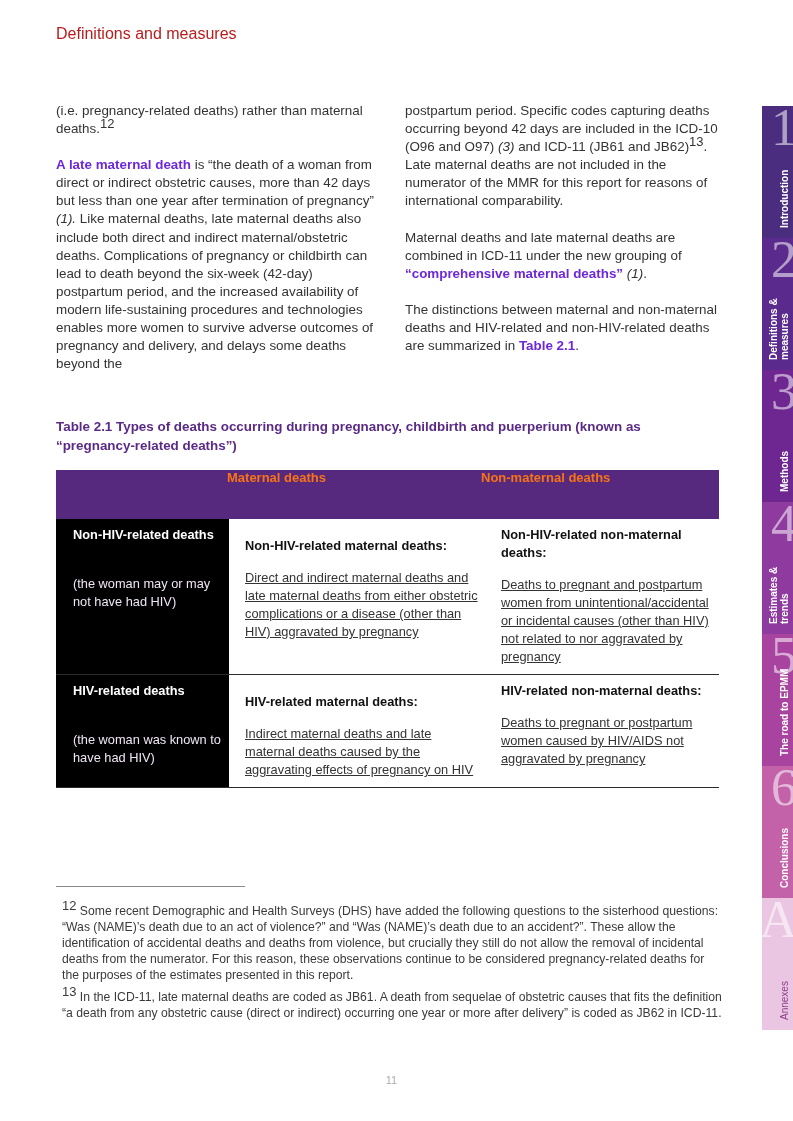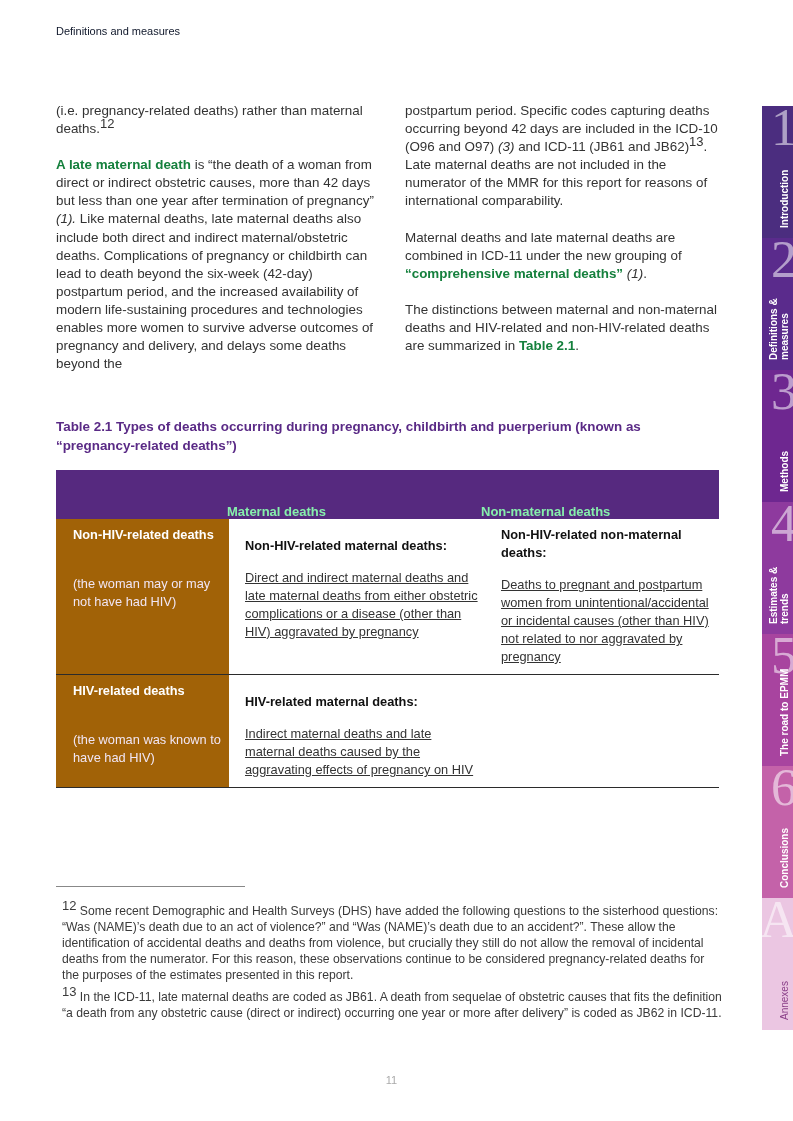--- a/index.html
+++ b/index.html
@@ -1,36 +1,36 @@
 <!DOCTYPE html>
 <html><head>
 <meta charset="utf-8">
 <style>
   html, body { margin: 0; padding: 0; background: #ffffff; }
   body { width: 793px; height: 1121px; position: relative; overflow: hidden;
          font-family: "Liberation Sans", "DejaVu Sans", sans-serif; color: #2b2b2b; }
-  .running-header { position: absolute; left: 56px; top: 25px; font-size: 11px; color: #0f172a; }
+  .running-header { position: absolute; left: 56px; top: 25px; font-size: 16px; color: #b91c1c; }
   .col { position: absolute; top: 102px; width: 320px; font-size: 13.4px; line-height: 18.1px; color: #333; }
   .col.left { left: 56px; }
   .col.right { left: 405px; width: 315px; }
   .col p { margin: 0 0 18px 0; }
   .sup { font-size: 13px; vertical-align: super; line-height: 0; }
-  .accent { color: #15803d; font-weight: bold; }
+  .accent { color: #6d28d9; font-weight: bold; }
   .ital { font-style: italic; }
 
   .table-title { position: absolute; left: 56px; top: 418px; width: 660px;
                  font-size: 13.4px; line-height: 18.5px; font-weight: bold; color: #5a2a86; }
 
   .tbl { position: absolute; left: 56px; top: 470px; width: 663px; border-collapse: collapse; }
-  .tbl-head { display: flex; height: 49px; background: #56297f; color: #86efac; font-weight: bold; font-size: 13px; align-items: flex-end; }
+  .tbl-head { display: flex; height: 49px; background: #56297f; color: #f97316; font-weight: bold; font-size: 13px; align-items: flex-start; }
   .tbl-head .c0 { width: 164px; }
   .tbl-head .c1 { width: 240px; padding-left: 7px; }
   .tbl-head .c2 { flex: 1; padding-left: 14px; }
   .tbl-row { display: flex; border-bottom: 1.5px solid #2b2b2b; }
-  .tbl-row .c0 { width: 148px; background: #a16207; color: #fff; padding: 7px 8px 8px 17px; font-size: 12.8px; line-height: 18px; }
+  .tbl-row .c0 { width: 148px; background: #000000; color: #fff; padding: 7px 8px 8px 17px; font-size: 12.8px; line-height: 18px; }
   .tbl-row .c0 .h { font-weight: bold; }
   .tbl-row .c0 .s { margin-top: 31px; color: #f1e6f5; }
   .tbl-row .c1 { width: 234px; padding: 18px 8px 8px 16px; font-size: 12.8px; line-height: 18px; color: #333; }
   .tbl-row .c2 { flex: 1; padding: 7px 8px 8px 14px; font-size: 12.8px; line-height: 18px; color: #333; }
   .tbl-row .h2 { font-weight: bold; color: #111; }
   .tbl-row .b { margin-top: 14px; text-decoration: underline; }
 
   .fn-rule { position: absolute; left: 56px; top: 886px; width: 189px; height: 1px; background: #888; }
   .footnotes { position: absolute; left: 62px; top: 903px; width: 662px; font-size: 12.2px; line-height: 16px; color: #3a3a3a; }
   .footnotes p { margin: 0 0 6px 0; }
@@ -94,20 +94,24 @@
   </div>
   <div class="tbl-row">
     <div class="c0">
       <div class="h">HIV-related deaths</div>
       <div class="s">(the woman was known to have had HIV)</div>
     </div>
     <div class="c1">
       <div class="h2">HIV-related maternal deaths:</div>
       <div class="b">Indirect maternal deaths and late maternal deaths caused by the aggravating effects of pregnancy on HIV</div>
     </div>
+    <div class="c2">
+      <div class="h2">HIV-related non-maternal deaths:</div>
+      <div class="b">Deaths to pregnant or postpartum women caused by HIV/AIDS not aggravated by pregnancy</div>
+    </div>
   </div>
 </div>
 
 <div class="fn-rule"></div>
 <div class="footnotes">
   <p><span class="sup">12</span><span> Some recent Demographic and Health Surveys (DHS) have added the following questions to the sisterhood questions: “Was (NAME)’s death due to an act of violence?” and “Was (NAME)’s death due to an accident?”. These allow the identification of accidental deaths and deaths from violence, but crucially they still do not allow the removal of incidental deaths from the numerator. For this reason, these observations continue to be considered pregnancy-related deaths for the purposes of the estimates presented in this report.</span></p>
   <p><span class="sup">13</span><span> In the ICD-11, late maternal deaths are coded as JB61. A death from sequelae of obstetric causes that fits the definition “a death from any obstetric cause (direct or indirect) occurring one year or more after delivery” is coded as JB62 in ICD-11.</span></p>
 </div>
 
 <div class="page-number">11</div>

